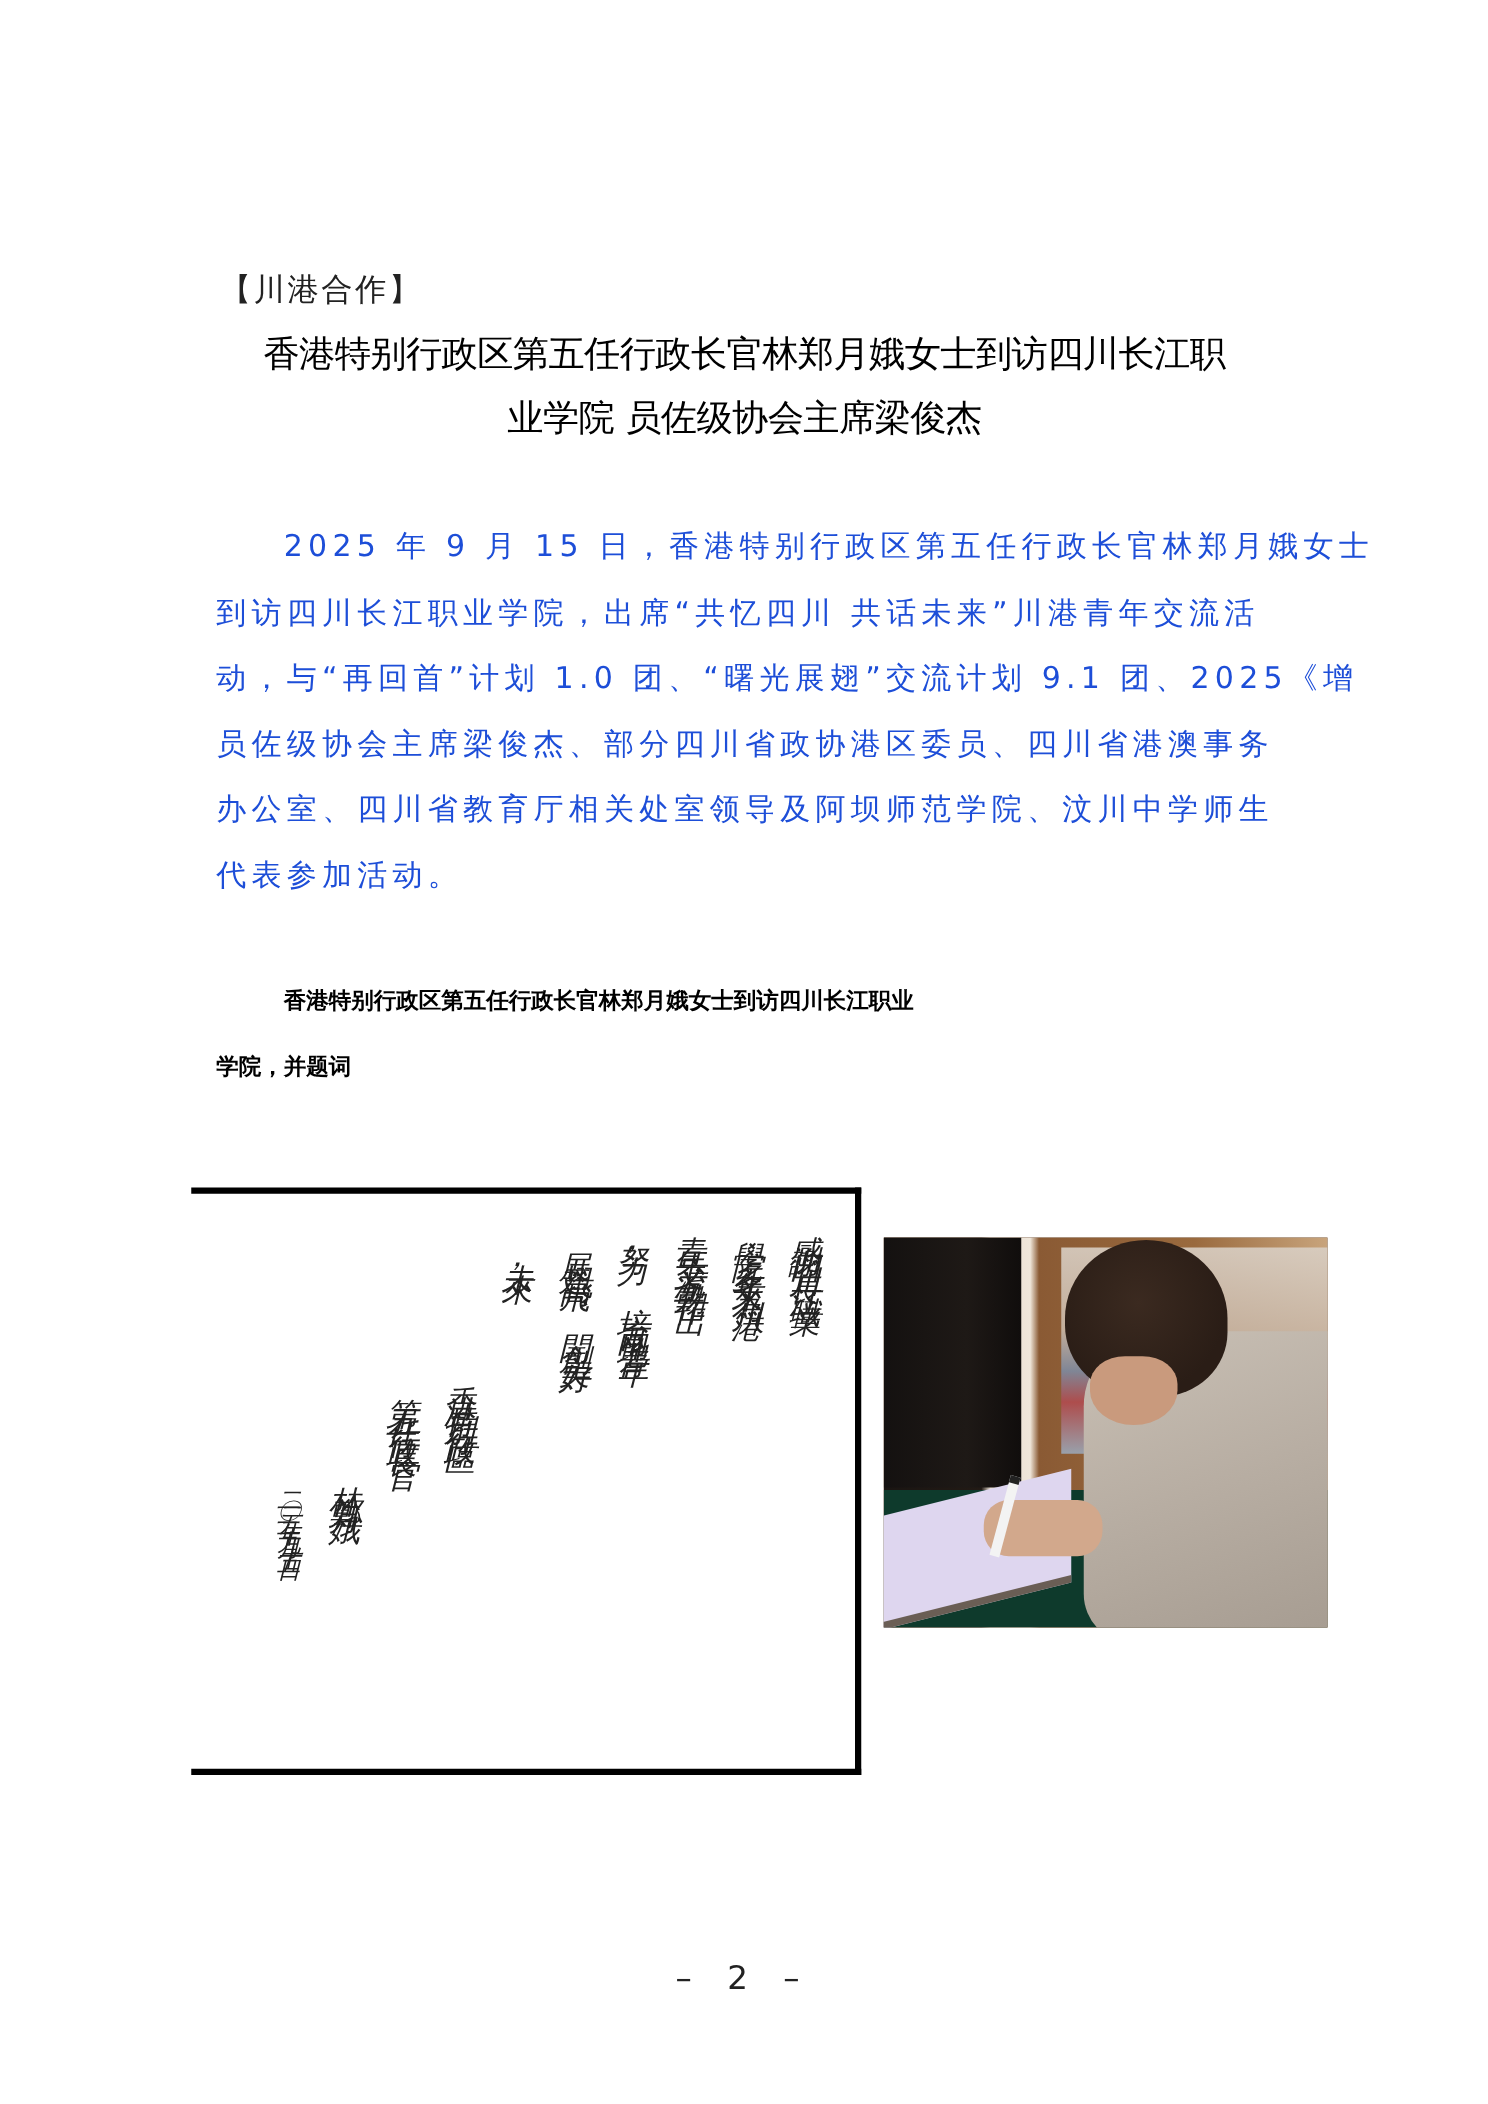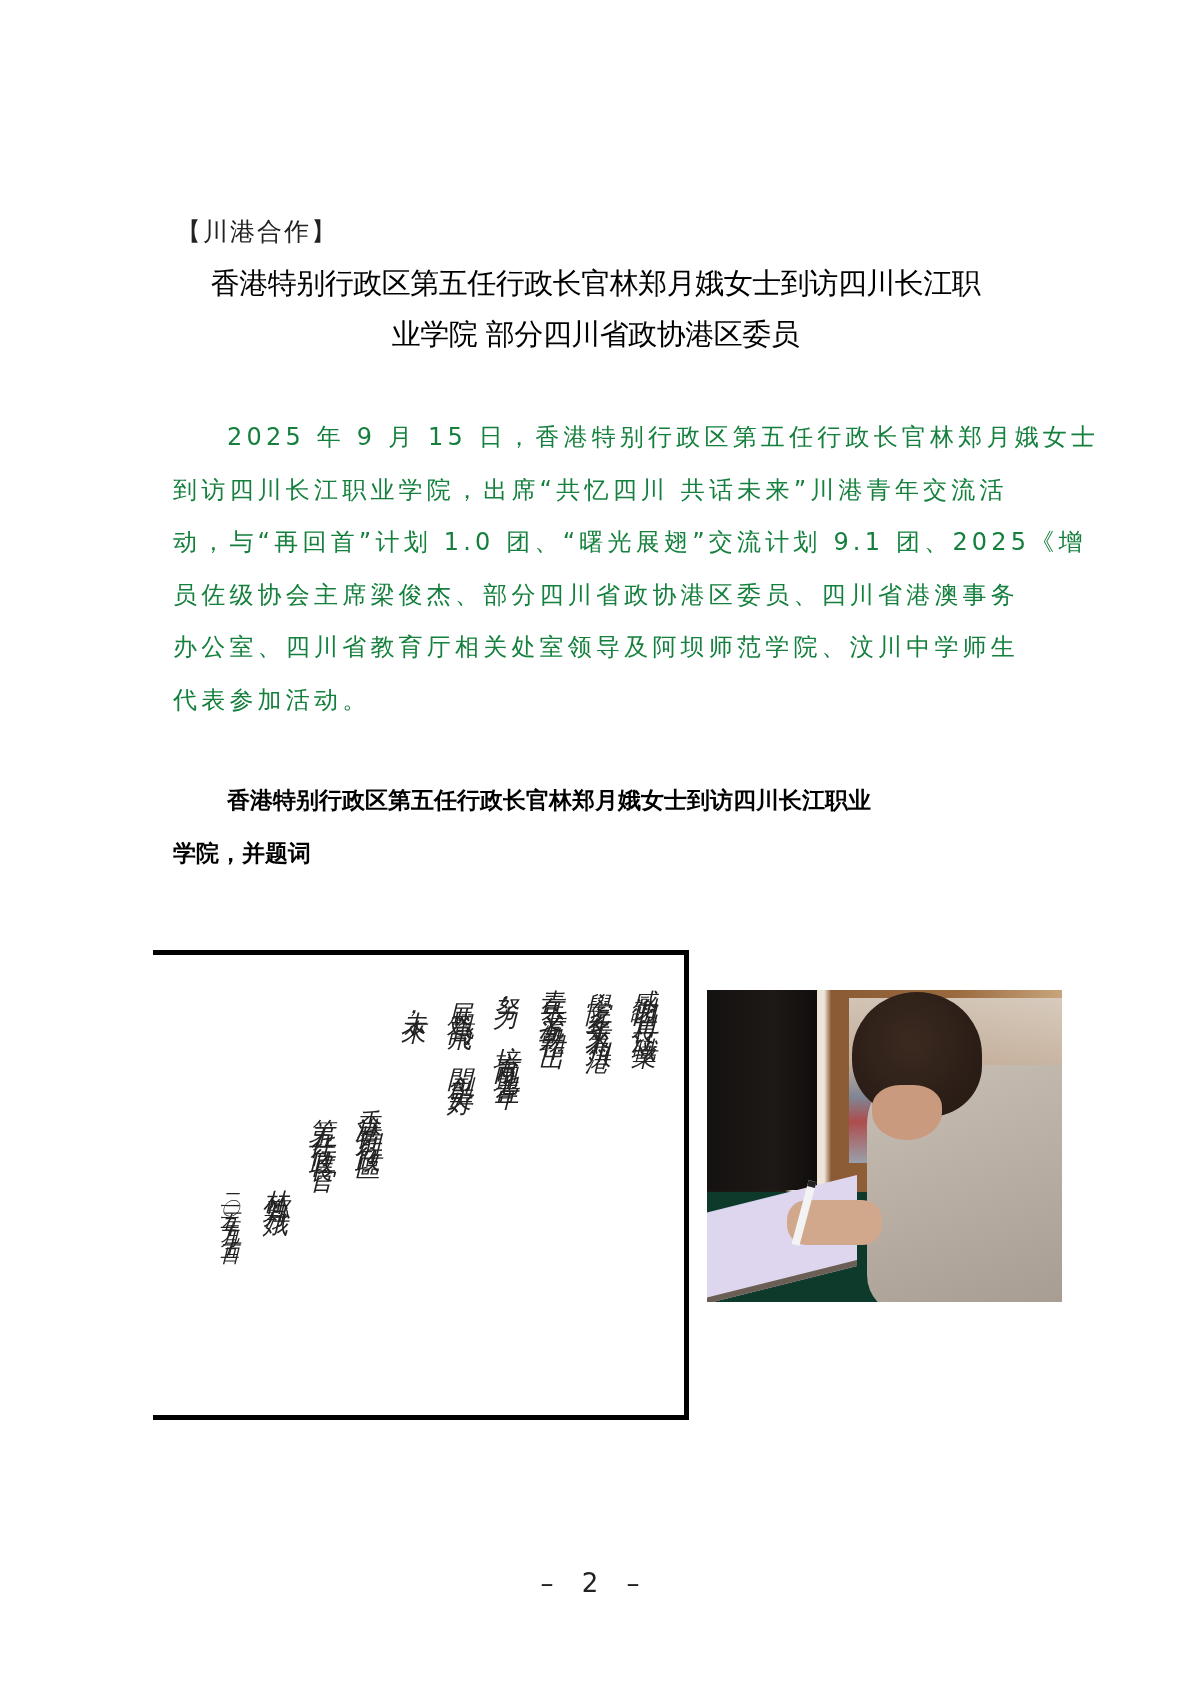--- a/index.html
+++ b/index.html
@@ -13,29 +13,29 @@
     }
     .title {
       position: absolute; left: 173px; width: 845px; top: 258px;
       font-family: "DejaVu Serif", serif; font-weight: normal; font-size: 29px;
       text-align: center; line-height: 51px; color: #000; letter-spacing: -0.5px;
     }
     .title div { white-space: nowrap; }
 
     .body-text {
       position: absolute; left: 173px; width: 845px; top: 411px;
-      font-family: "DejaVu Sans", sans-serif; font-size: 24px; color: #15803d;
+      font-family: "DejaVu Sans", sans-serif; font-size: 24px; color: #1d4ed8;
       line-height: 52.6px; letter-spacing: 4.2px;
     }
     .body-text .line { white-space: nowrap; height: 52.6px; }
     .body-text .indent { padding-left: 54px; }
 
     .subheading {
       position: absolute; left: 173px; width: 845px; top: 774px;
-      font-family: "DejaVu Sans", sans-serif; font-weight: bold; font-size: 23px;
+      font-family: "DejaVu Sans", sans-serif; font-weight: bold; font-size: 18px;
       color: #000; line-height: 53px;
     }
     .subheading .line { white-space: nowrap; }
     .subheading .indent { padding-left: 54px; }
 
     
     .calligraphy {
       position: absolute; left: 153px; top: 950px; width: 536px; height: 470px;
       background: #fff;
       border-top: 5px solid #000; border-right: 5px solid #000; border-bottom: 5px solid #000;
@@ -116,21 +116,21 @@
   </style>
 </head>
 <body>
 
 <div class="page">
 
   <div class="section-tag">【川港合作】</div>
 
   <div class="title">
     <div>香港特别行政区第五任行政长官林郑月娥女士到访四川长江职</div>
-    <div>业学院 部分四川省政协港区委员</div>
+    <div>业学院 员佐级协会主席梁俊杰</div>
   </div>
 
   <div class="body-text">
     <div class="line indent">2025 年 9 月 15 日，香港特别行政区第五任行政长官林郑月娥女士</div>
     <div class="line">到访四川长江职业学院，出席“共忆四川 共话未来”川港青年交流活</div>
     <div class="line">动，与“再回首”计划 1.0 团、“曙光展翅”交流计划 9.1 团、2025《增</div>
     <div class="line">员佐级协会主席梁俊杰、部分四川省政协港区委员、四川省港澳事务</div>
     <div class="line">办公室、四川省教育厅相关处室领导及阿坝师范学院、汶川中学师生</div>
     <div class="line">代表参加活动。</div>
   </div>

